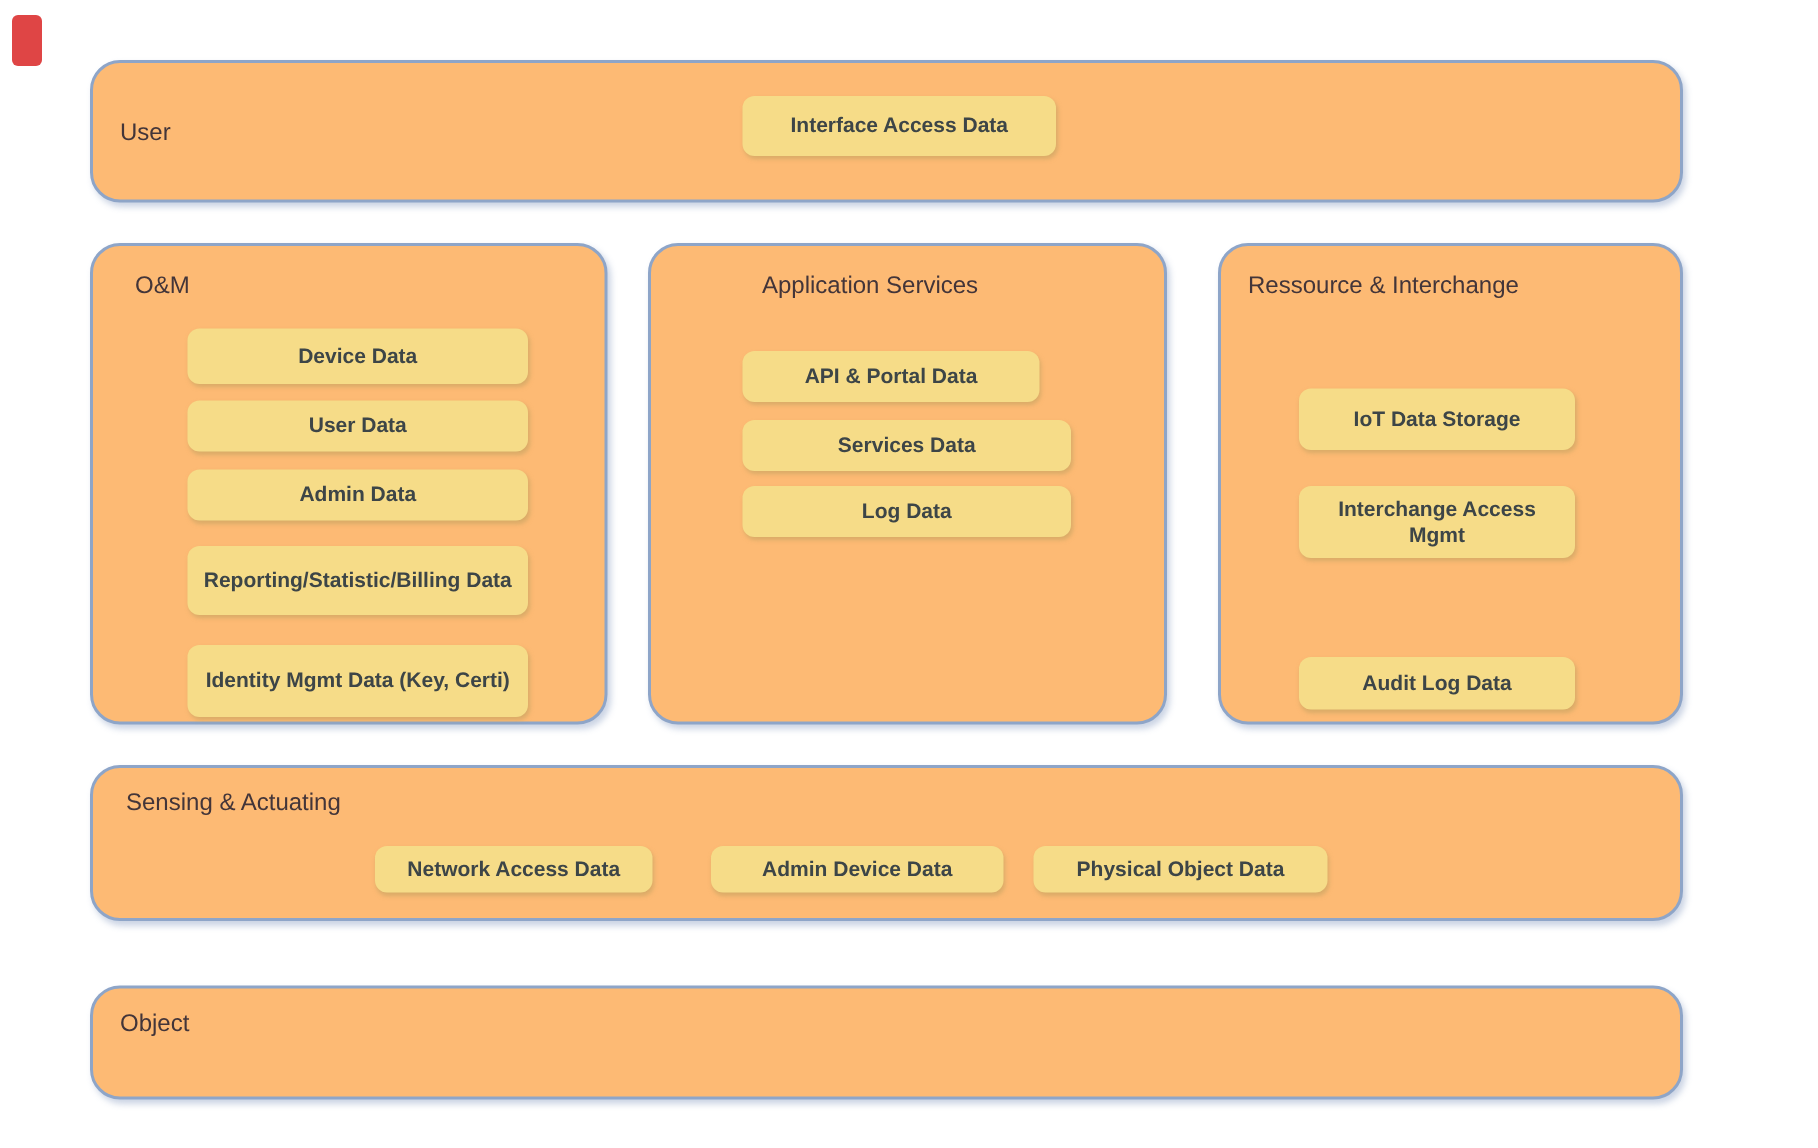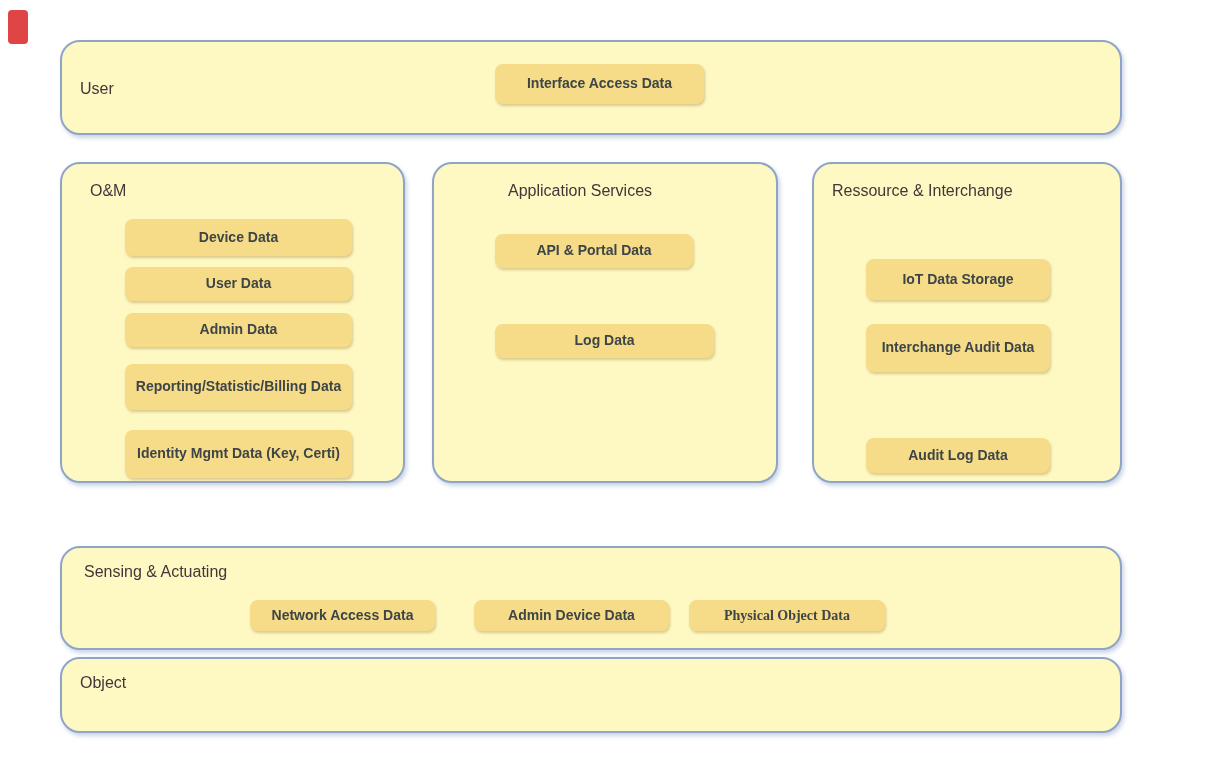--- a/index.html
+++ b/index.html
@@ -10,21 +10,21 @@
   }
   #canvas {
     position: relative;
     width: 1212px;
     height: 765px;
     background: #ffffff;
     overflow: hidden;
   }
   .layer {
     position: absolute;
-    background: #fef9c3;
+    background: #fdba74;
     border: 2px solid #8EA5C8;
     border-radius: 20px;
     box-shadow: 2px 3px 4px rgba(140, 160, 195, 0.45);
     box-sizing: border-box;
   }
   .layer-title {
     position: absolute;
     font-size: 16px;
     font-weight: 400;
     color: #433539;
@@ -73,34 +73,35 @@
     <div class="chip" style="left:63px; top:55px; width:227px; height:37px;">Device Data</div>
     <div class="chip" style="left:63px; top:103px; width:227px; height:34px;">User Data</div>
     <div class="chip" style="left:63px; top:149px; width:227px; height:34px;">Admin Data</div>
     <div class="chip" style="left:63px; top:200px; width:227px; height:46px;">Reporting/Statistic/Billing Data</div>
     <div class="chip" style="left:63px; top:266px; width:227px; height:48px;text-align:center;">Identity Mgmt Data (Key, Certi)</div>
   </div>
 
   <div class="layer" style="left:432px; top:162px; width:346px; height:321px;">
     <div class="layer-title" style="left:26px; top:18px;margin-left:48px;">Application Services</div>
     <div class="chip" style="left:61px; top:70px; width:198px; height:34px;">API &amp; Portal Data</div>
+    <div class="chip" style="left:61px; top:116px; width:219px; height:34px;">Services Data</div>
     <div class="chip" style="left:61px; top:160px; width:219px; height:34px;">Log Data</div>
   </div>
 
   <div class="layer" style="left:812px; top:162px; width:310px; height:321px;">
     <div class="layer-title" style="left:18px; top:18px;">Ressource &amp; Interchange</div>
     <div class="chip" style="left:52px; top:95px; width:184px; height:41px;">IoT Data Storage</div>
-    <div class="chip" style="left:52px; top:160px; width:184px; height:48px;">Interchange Audit Data</div>
+    <div class="chip" style="left:52px; top:160px; width:184px; height:48px;">Interchange Access Mgmt</div>
     <div class="chip" style="left:52px; top:226px; width:184px; height:35px;margin-top:48px;">Audit Log Data</div>
   </div>
 
-  <div class="layer" style="left:60px; top:510px; width:1062px; height:104px;margin-top:36px;">
+  <div class="layer" style="left:60px; top:510px; width:1062px; height:104px;">
     <div class="layer-title" style="left:22px; top:15px;">Sensing &amp; Actuating</div>
     <div class="chip" style="left:188px; top:52px; width:185px; height:31px;">Network Access Data</div>
     <div class="chip" style="left:412px; top:52px; width:195px; height:31px;">Admin Device Data</div>
-    <div class="chip" style="left:627px; top:52px; width:196px; height:31px;font-family:Liberation Serif, serif;">Physical Object Data</div>
+    <div class="chip" style="left:627px; top:52px; width:196px; height:31px;">Physical Object Data</div>
   </div>
 
   <div class="layer" style="left:60px; top:657px; width:1062px; height:76px;">
     <div class="layer-title" style="left:18px; top:15px;">Object</div>
   </div>
 
 </div>
 
 </body></html>

